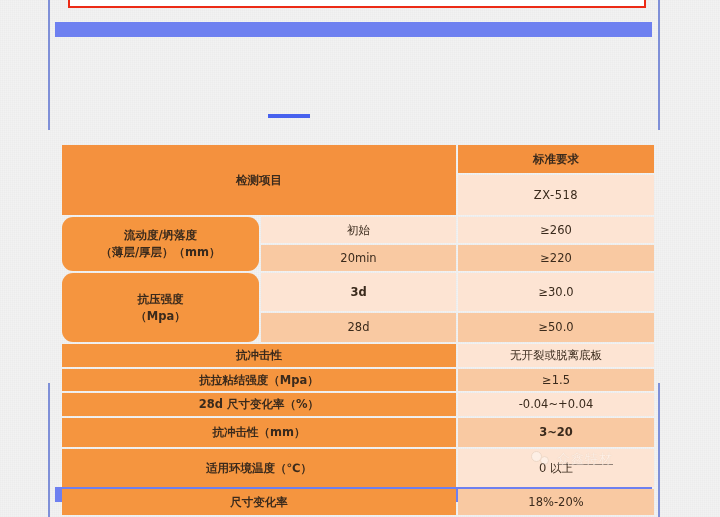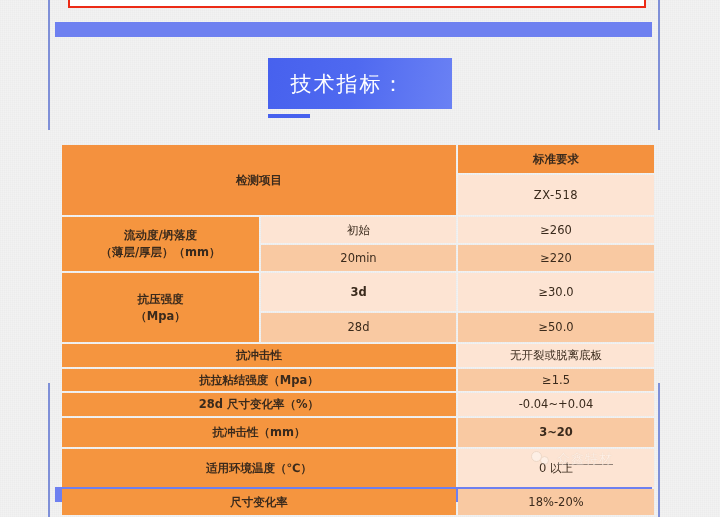--- a/index.html
+++ b/index.html
@@ -107,21 +107,21 @@
     padding: 3px 2px;
     font-family: "DejaVu Sans", "Liberation Sans", sans-serif;
   }
   .c-head  { background: #f4913e; font-weight: bold; color: #21150c; }
   .c-label { background: #f5953f; font-weight: bold; color: #21150c; }
   .c-lite  { background: #fde4d3; }
   .c-mid   { background: #f9c9a2; }
 
   .h-model { font-size: 14px; letter-spacing: 0.5px; color: #2b1d10; }
   .big     { font-size: 13px; font-weight: bold; }
-  .two-line { line-height: 2.1; }
+  .two-line { line-height: 2.1; border-radius: 11px; }
 
   
   .watermark {
     position: absolute;
     left: 531px;
     top: 445px;
     width: 124px;
     height: 28px;
     display: flex;
     align-items: center;
@@ -161,23 +161,20 @@
   <div class="red-box"></div>
 
   <div class="v-rule left"></div>
   <div class="v-rule right"></div>
   <div class="v-rule left-b"></div>
   <div class="v-rule right-b"></div>
 
   <div class="blue-bar top"></div>
   <div class="blue-bar bottom"></div>
 
-  <div class="title-plate">
-    <span class="title-text">技术指标：</span>
-  </div>
   <div class="title-underline"></div>
 
   <table class="spec-table">
     <colgroup>
       <col style="width:197px">
       <col style="width:195px">
       <col style="width:196px">
     </colgroup>
     <tbody>
 

